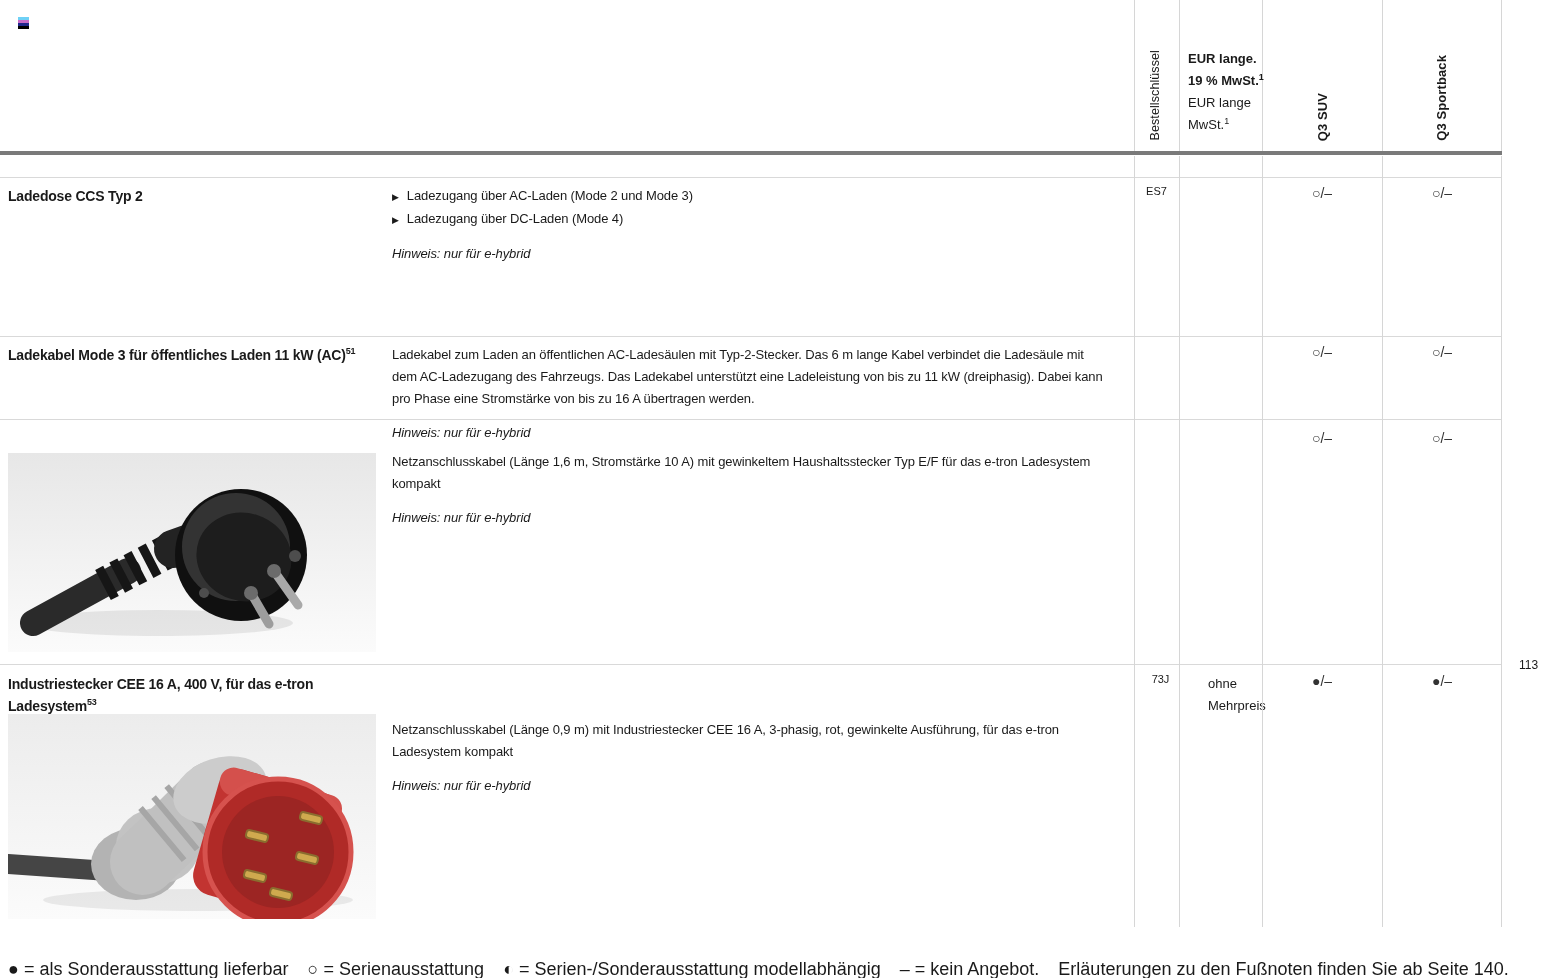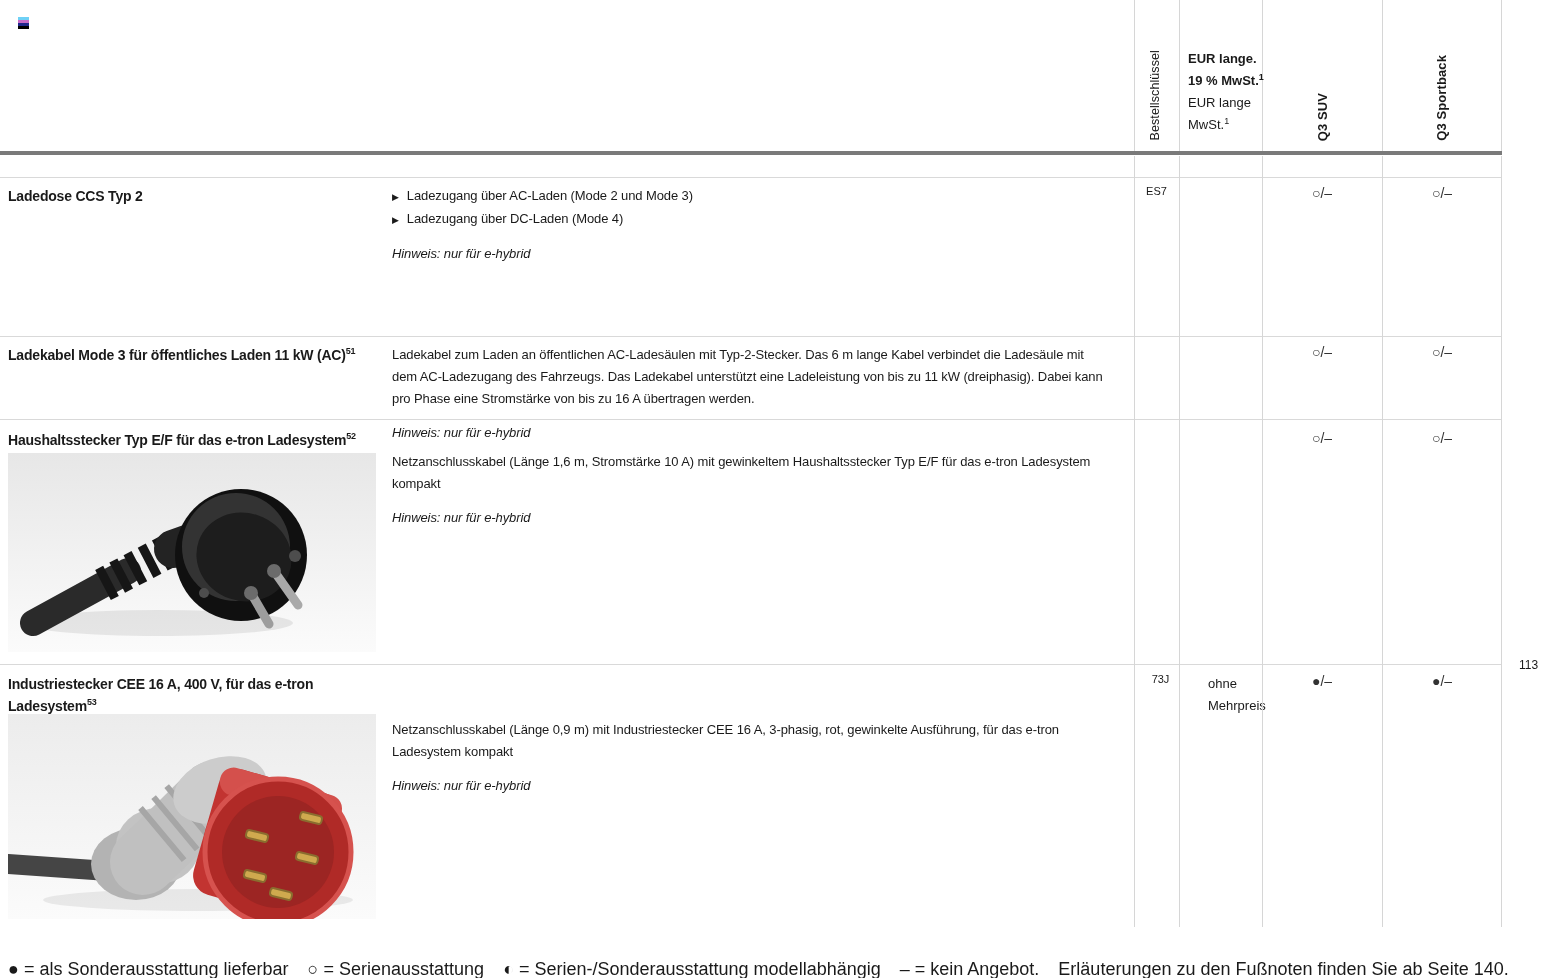--- a/index.html
+++ b/index.html
@@ -102,21 +102,20 @@
       <div class="desc-text">Ladekabel zum Laden an öffentlichen AC-Ladesäulen mit Typ-2-Stecker. Das 6 m lange Kabel verbindet die Ladesäule mit
 dem AC-Ladezugang des Fahrzeugs. Das Ladekabel unterstützt eine Ladeleistung von bis zu 11 kW (dreiphasig). Dabei kann
 pro Phase eine Stromstärke von bis zu 16 A übertragen werden.</div>
       <div class="hinweis">Hinweis: nur für e-hybrid</div>
     </div>
     <div class="cell-suv" style="top:7px;">○/–</div>
     <div class="cell-sb" style="top:7px;">○/–</div>
   </div>
 
   <div class="row" style="top:419px; height:245px;">
-    <div class="cell-title" style="top:9px;"><span>Haushaltsstecker Typ E/F für das e-tron Ladesystem</span><sup>52</sup></div>
     <div class="cell-img" style="top:33px; height:199px;">
       <svg width="368" height="199" viewBox="0 0 368 199">
         <defs>
           <linearGradient id="bg1" x1="0" y1="0" x2="0" y2="1">
             <stop offset="0" stop-color="#e7e7e7"></stop>
               <stop offset="1" stop-color="#fbfbfb"></stop>
           </linearGradient>
         </defs>
         <rect width="368" height="199" fill="url(#bg1)"></rect>
         <ellipse cx="150" cy="170" rx="135" ry="13" fill="#000000" opacity="0.08"></ellipse>

